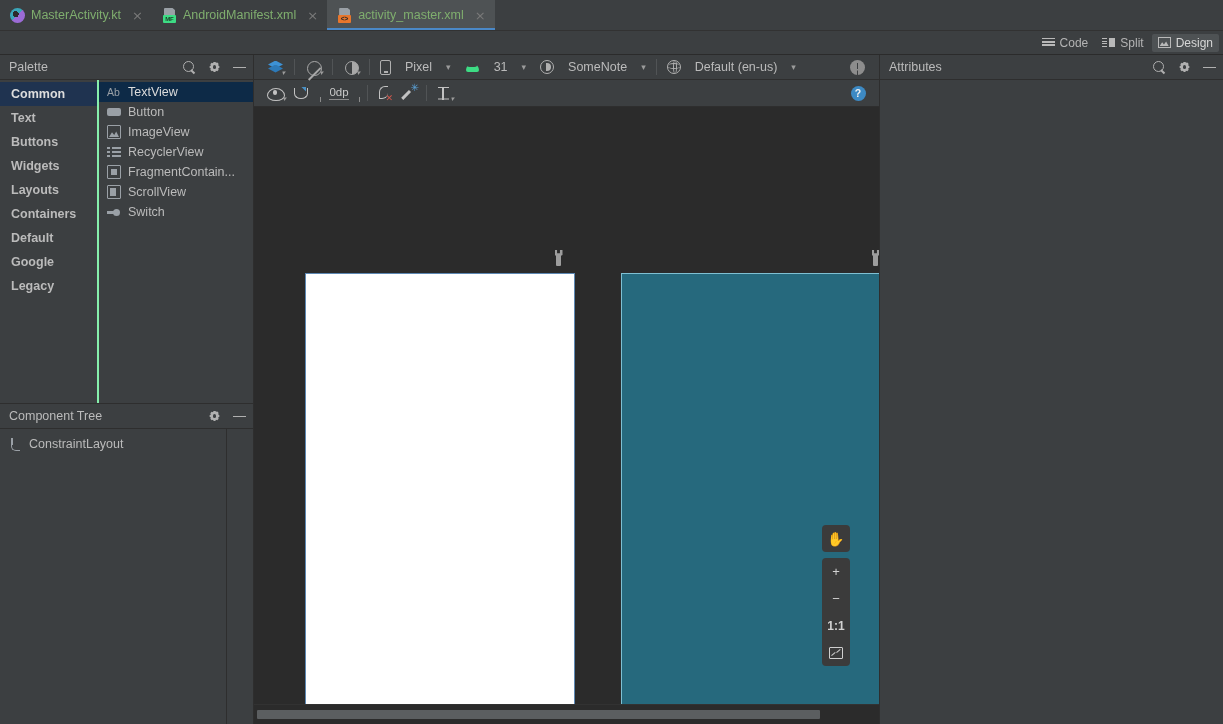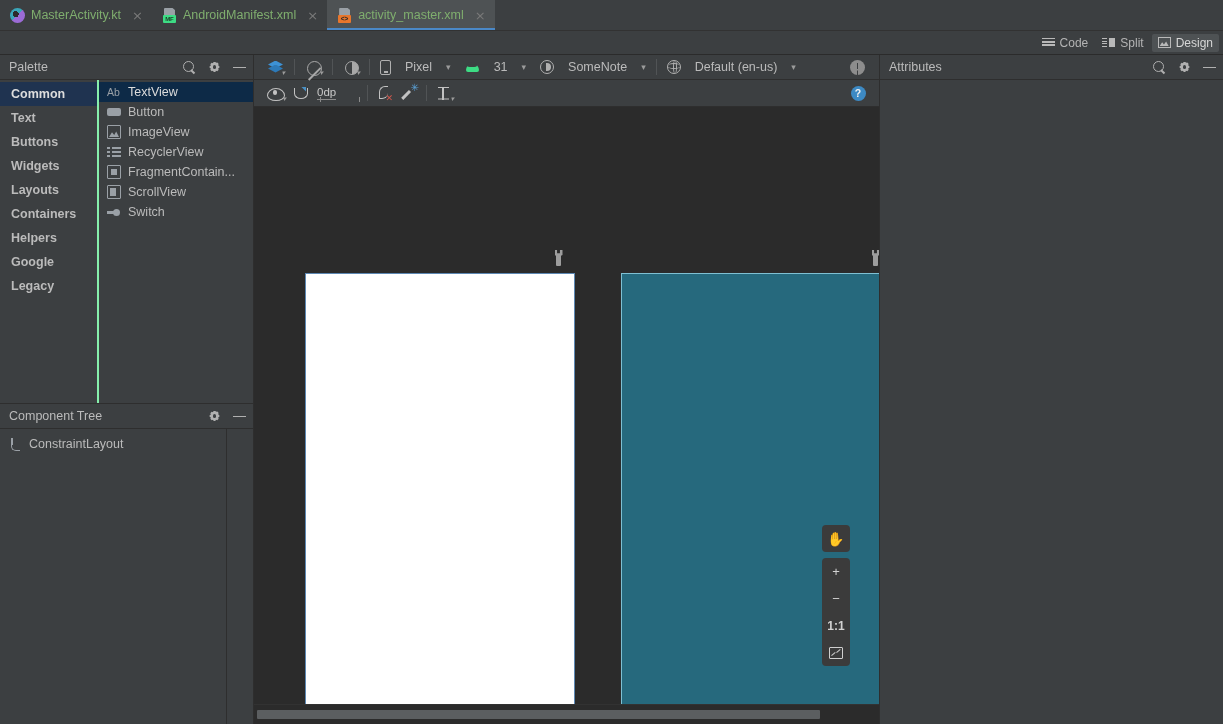--- a/index.html
+++ b/index.html
@@ -263,21 +263,21 @@
   .ic-eyeoff{ width:16px; height:13px; position:relative; }
   .ic-eyeoff::before{
     content:""; position:absolute; left:1px; top:1px; width:12px; height:10px;
     border:1.4px solid #c2c2c2; border-radius:0 0 55% 55%; border-top:none;
   }
   .ic-eyeoff::after{
     content:""; position:absolute; left:8px; top:0px; width:5px; height:5px;
     background:#4a90c4; clip-path: polygon(0 0,100% 0,100% 100%);
   }
   .dpbox{
-    display:flex; flex-direction:column; align-items:flex-start; justify-content:center;
+    display:flex; flex-direction:column; align-items:center; justify-content:center;
     width:44px; height:22px; position:relative; margin:0 3px;
   }
   .dpbox .dptxt { font-size:11.5px; color:#c9c9c9; border-bottom:1px solid #8b8b8b; line-height:13px; }
   .dpbox::before{
     content:""; position:absolute; left:3px; bottom:2px; width:38px; height:5px;
     border-left:1px solid #8b8b8b; border-right:1px solid #8b8b8b;
   }
   .ic-clearc{ width:16px; height:15px; position:relative; }
   .ic-clearc::before{
     content:""; position:absolute; left:3px; top:0px; width:8px; height:11px;
@@ -404,21 +404,21 @@
       </div>
 
       <div class="palette">
         <div class="palcats">
           <div class="palcat sel">Common</div>
           <div class="palcat">Text</div>
           <div class="palcat">Buttons</div>
           <div class="palcat">Widgets</div>
           <div class="palcat">Layouts</div>
           <div class="palcat">Containers</div>
-          <div class="palcat">Helpers</div>
+          <div class="palcat">Default</div>
           <div class="palcat">Google</div>
           <div class="palcat">Legacy</div>
         </div>
         <div class="palitems">
           <div class="palitem sel">
             <span class="pico pico-txt">Ab</span>
             <span>TextView</span>
           </div>
           <div class="palitem">
             <span class="pico pico-btn"></span>

